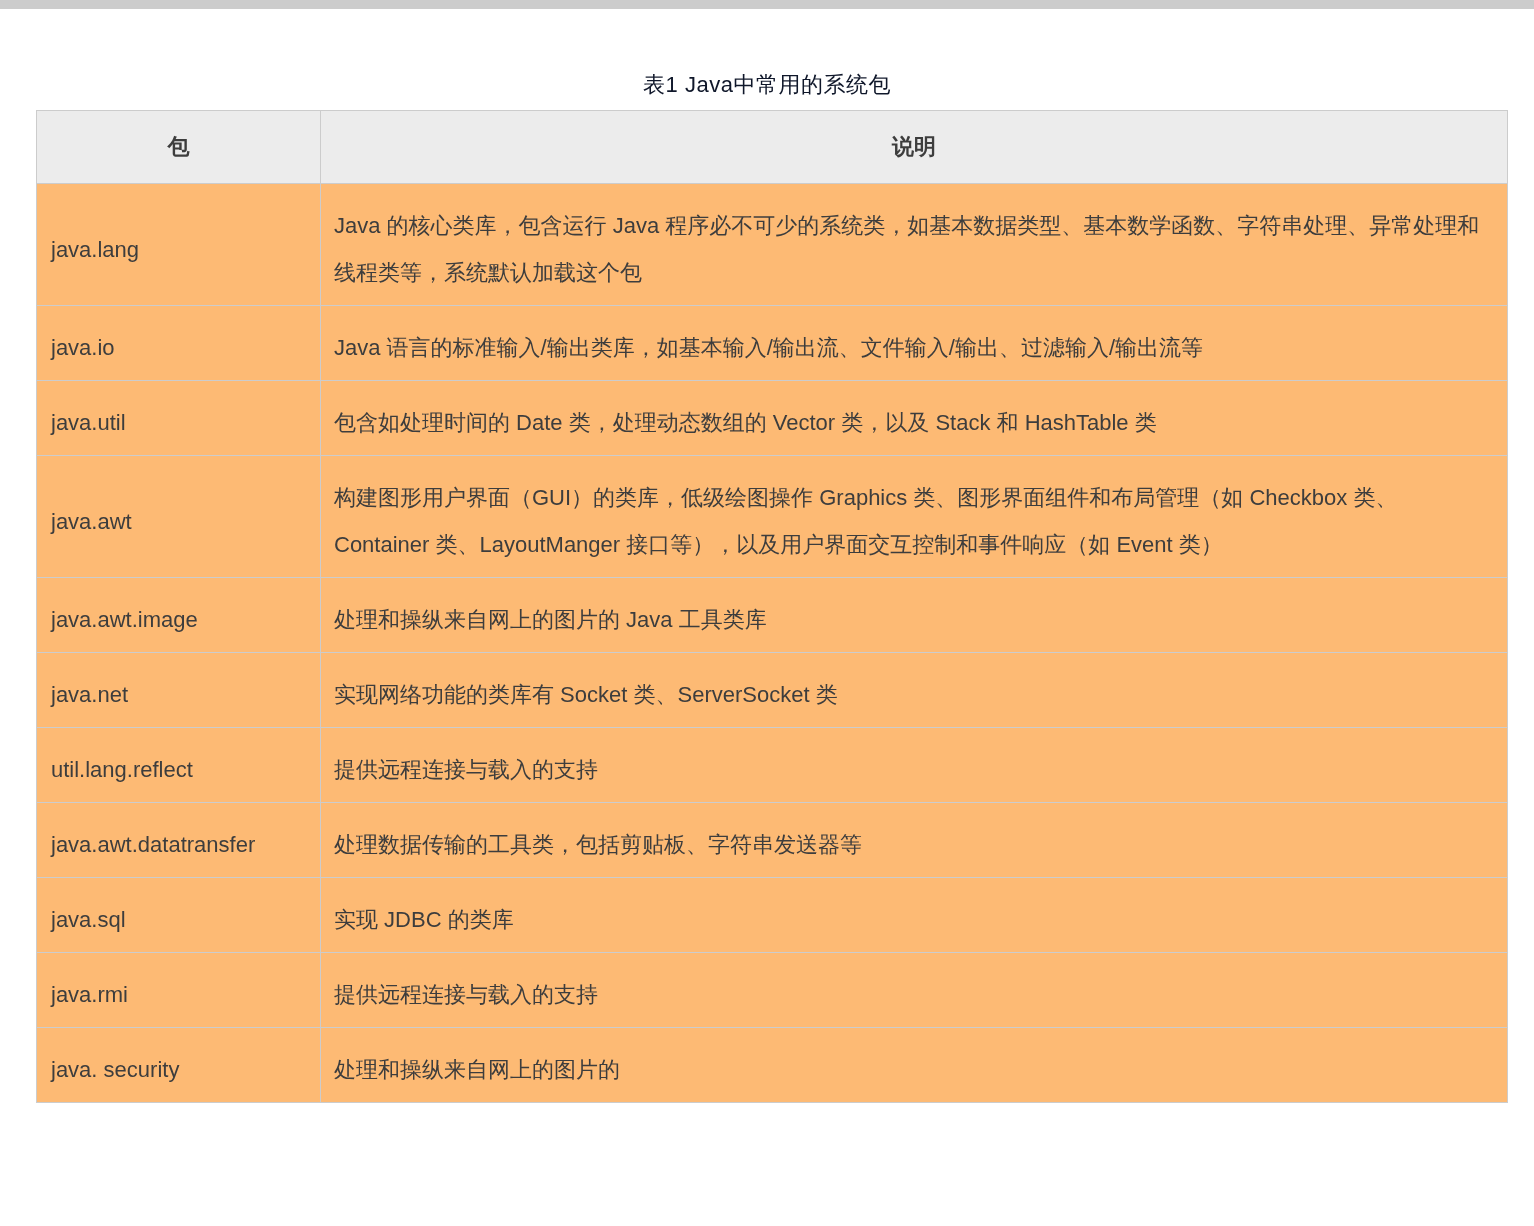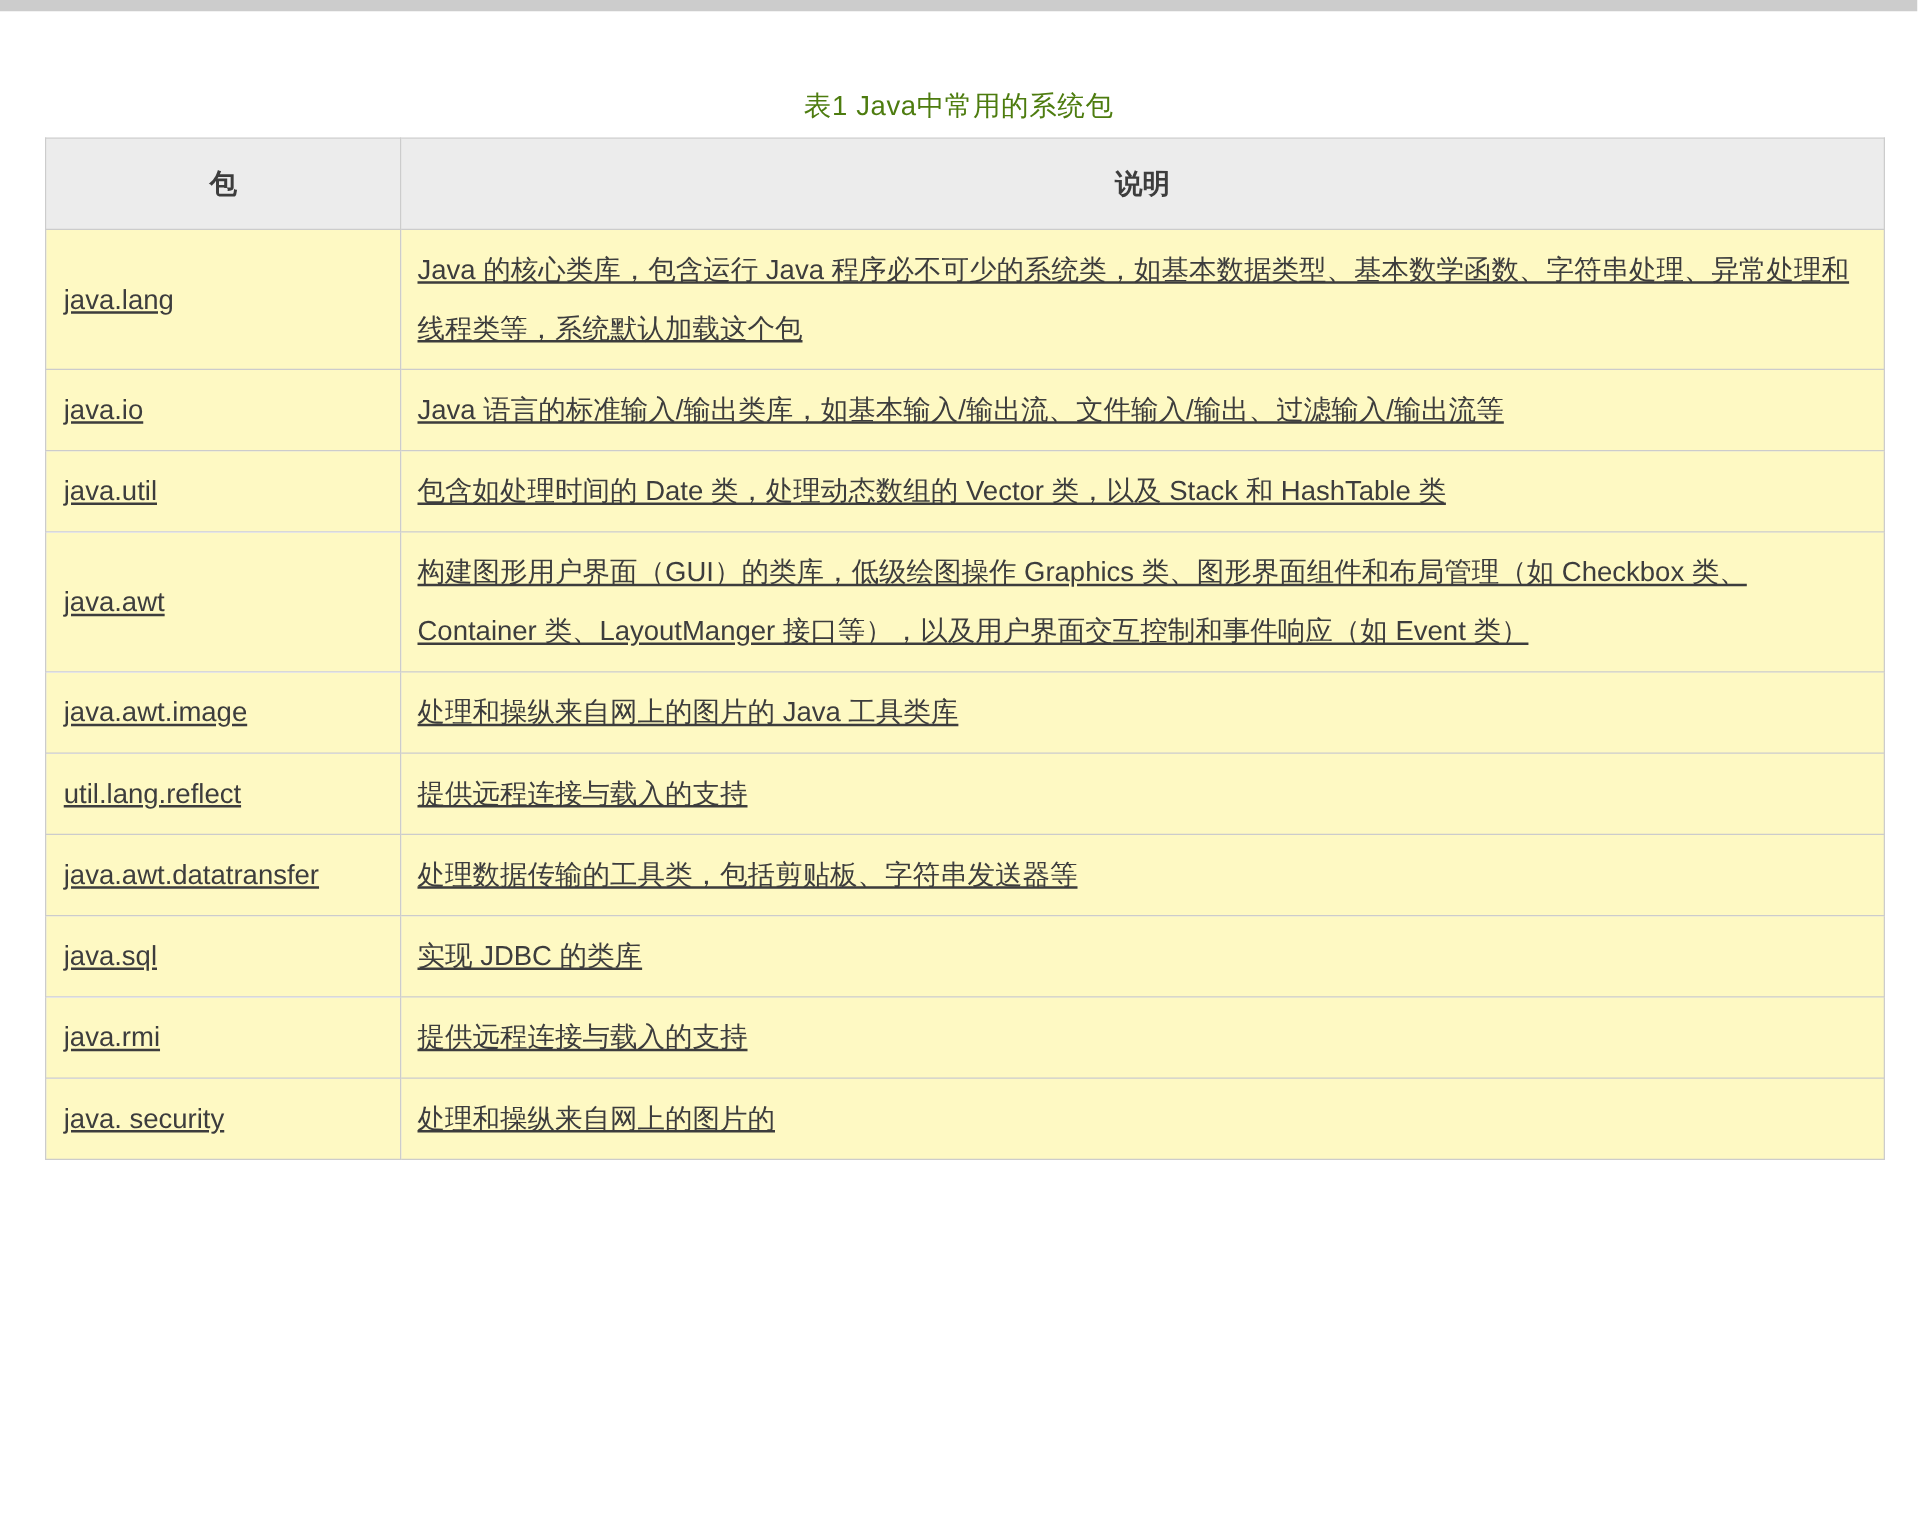--- a/index.html
+++ b/index.html
@@ -14,21 +14,21 @@
     width: 100%;
     height: 9px;
     background: #cccccc;
   }
 
   .page-title {
     margin-top: 61px;
     text-align: center;
     font-size: 22px;
     font-weight: 400;
-    color: #4d7c0f;
+    color: #0f172a;
     letter-spacing: 0.5px;
   }
 
   table.pkg-table {
     margin: 10px 36px 0 36px;
     width: 1472px;
     border-collapse: collapse;
     table-layout: fixed;
     color: #3d3d3d;
     font-size: 22px;
@@ -44,24 +44,23 @@
   table.pkg-table th {
     background: #ececec;
     font-weight: 700;
     text-align: center;
     height: 73px;
     font-size: 22px;
     color: #3d3d3d;
   }
 
   table.pkg-table td {
-    padding: 8px 20px 9px 14px;
+    padding: 18px 20px 9px 14px;
     line-height: 47px;
-    background: #fef9c3;
-    text-decoration: underline;
+    background: #fdba74;
   }
   table.pkg-table td.pkg-cell {
     padding-left: 14px;
     white-space: nowrap;
     overflow: hidden;
   }
   table.pkg-table td.desc-cell {
     padding-left: 13px;
   }
 </style>
@@ -103,20 +102,24 @@
     <td class="pkg-cell">java.awt</td>
     <td class="desc-cell">构建图形用户界面（GUI）的类库，低级绘图操作 Graphics 类、图形界面组件和布局管理（如 Checkbox 类、Container 类、LayoutManger 接口等），以及用户界面交互控制和事件响应（如 Event 类）</td>
   </tr>
 
   <tr>
     <td class="pkg-cell">java.awt.image</td>
     <td class="desc-cell">处理和操纵来自网上的图片的 Java 工具类库</td>
   </tr>
 
 
+  <tr>
+    <td class="pkg-cell">java.net</td>
+    <td class="desc-cell">实现网络功能的类库有 Socket 类、ServerSocket 类</td>
+  </tr>
 
   <tr>
     <td class="pkg-cell">util.lang.reflect</td>
     <td class="desc-cell">提供远程连接与载入的支持</td>
   </tr>
 
 
   <tr>
     <td class="pkg-cell">java.awt.datatransfer</td>
     <td class="desc-cell">处理数据传输的工具类，包括剪贴板、字符串发送器等</td>

